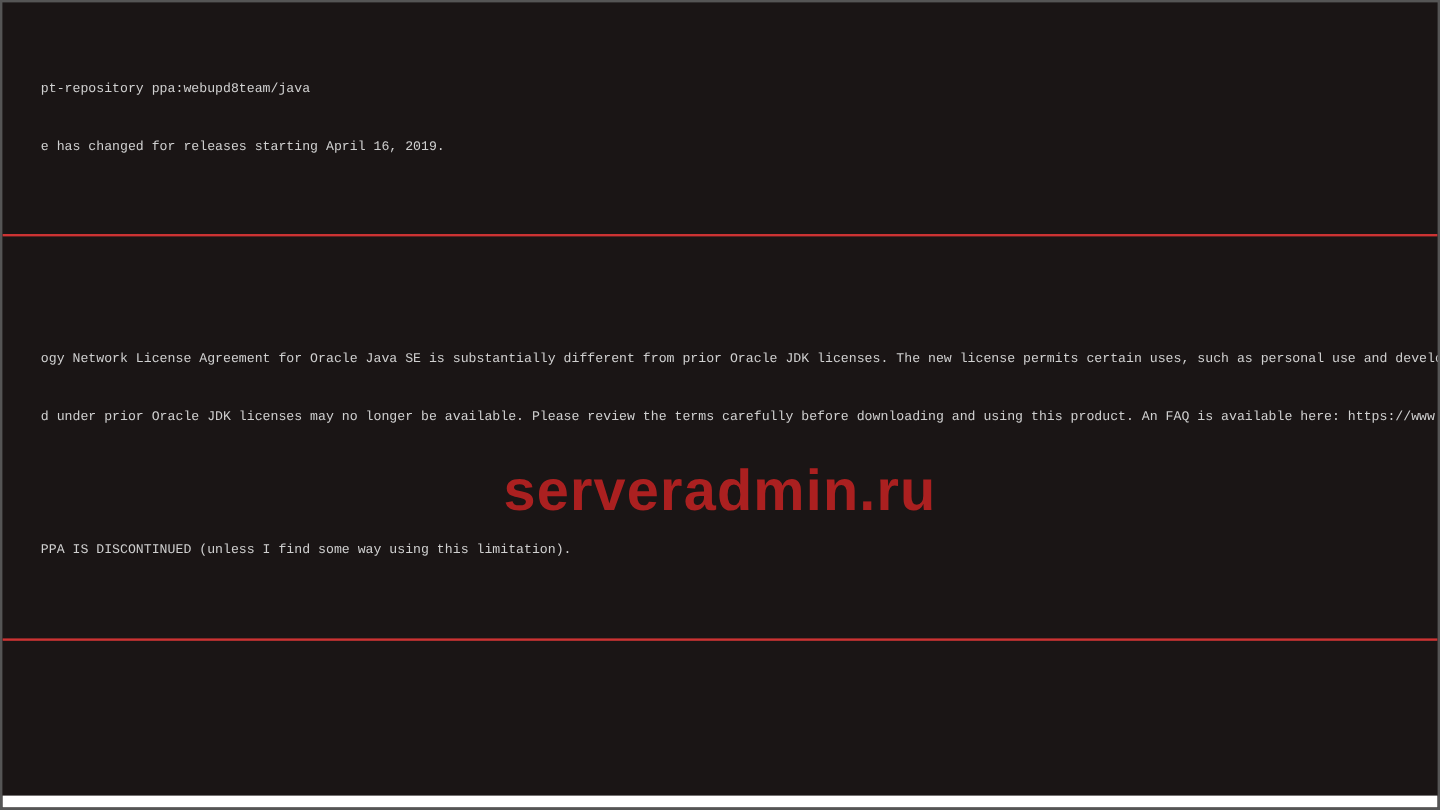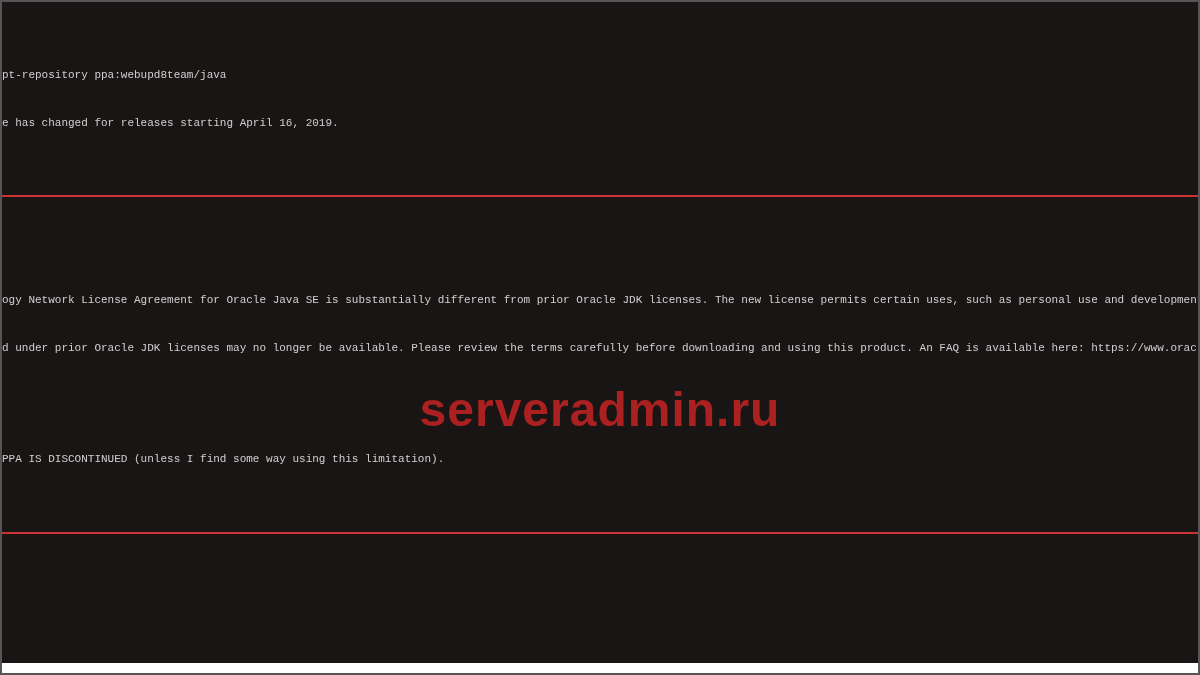--- a/index.html
+++ b/index.html
@@ -20,20 +20,21 @@
     }
     .terminal {
       padding: 2px 0;
       line-height: 1.45;
       white-space: pre;
       overflow: hidden;
     }
     .line {
       padding-left: 0;
       white-space: pre;
+      margin-left: 32px;
     }
     .hr-red {
       border: none;
       border-top: 2px solid #cc3333;
       margin: 0;
     }
     .watermark {
       position: absolute;
       top: 380px;
       left: 50%;

